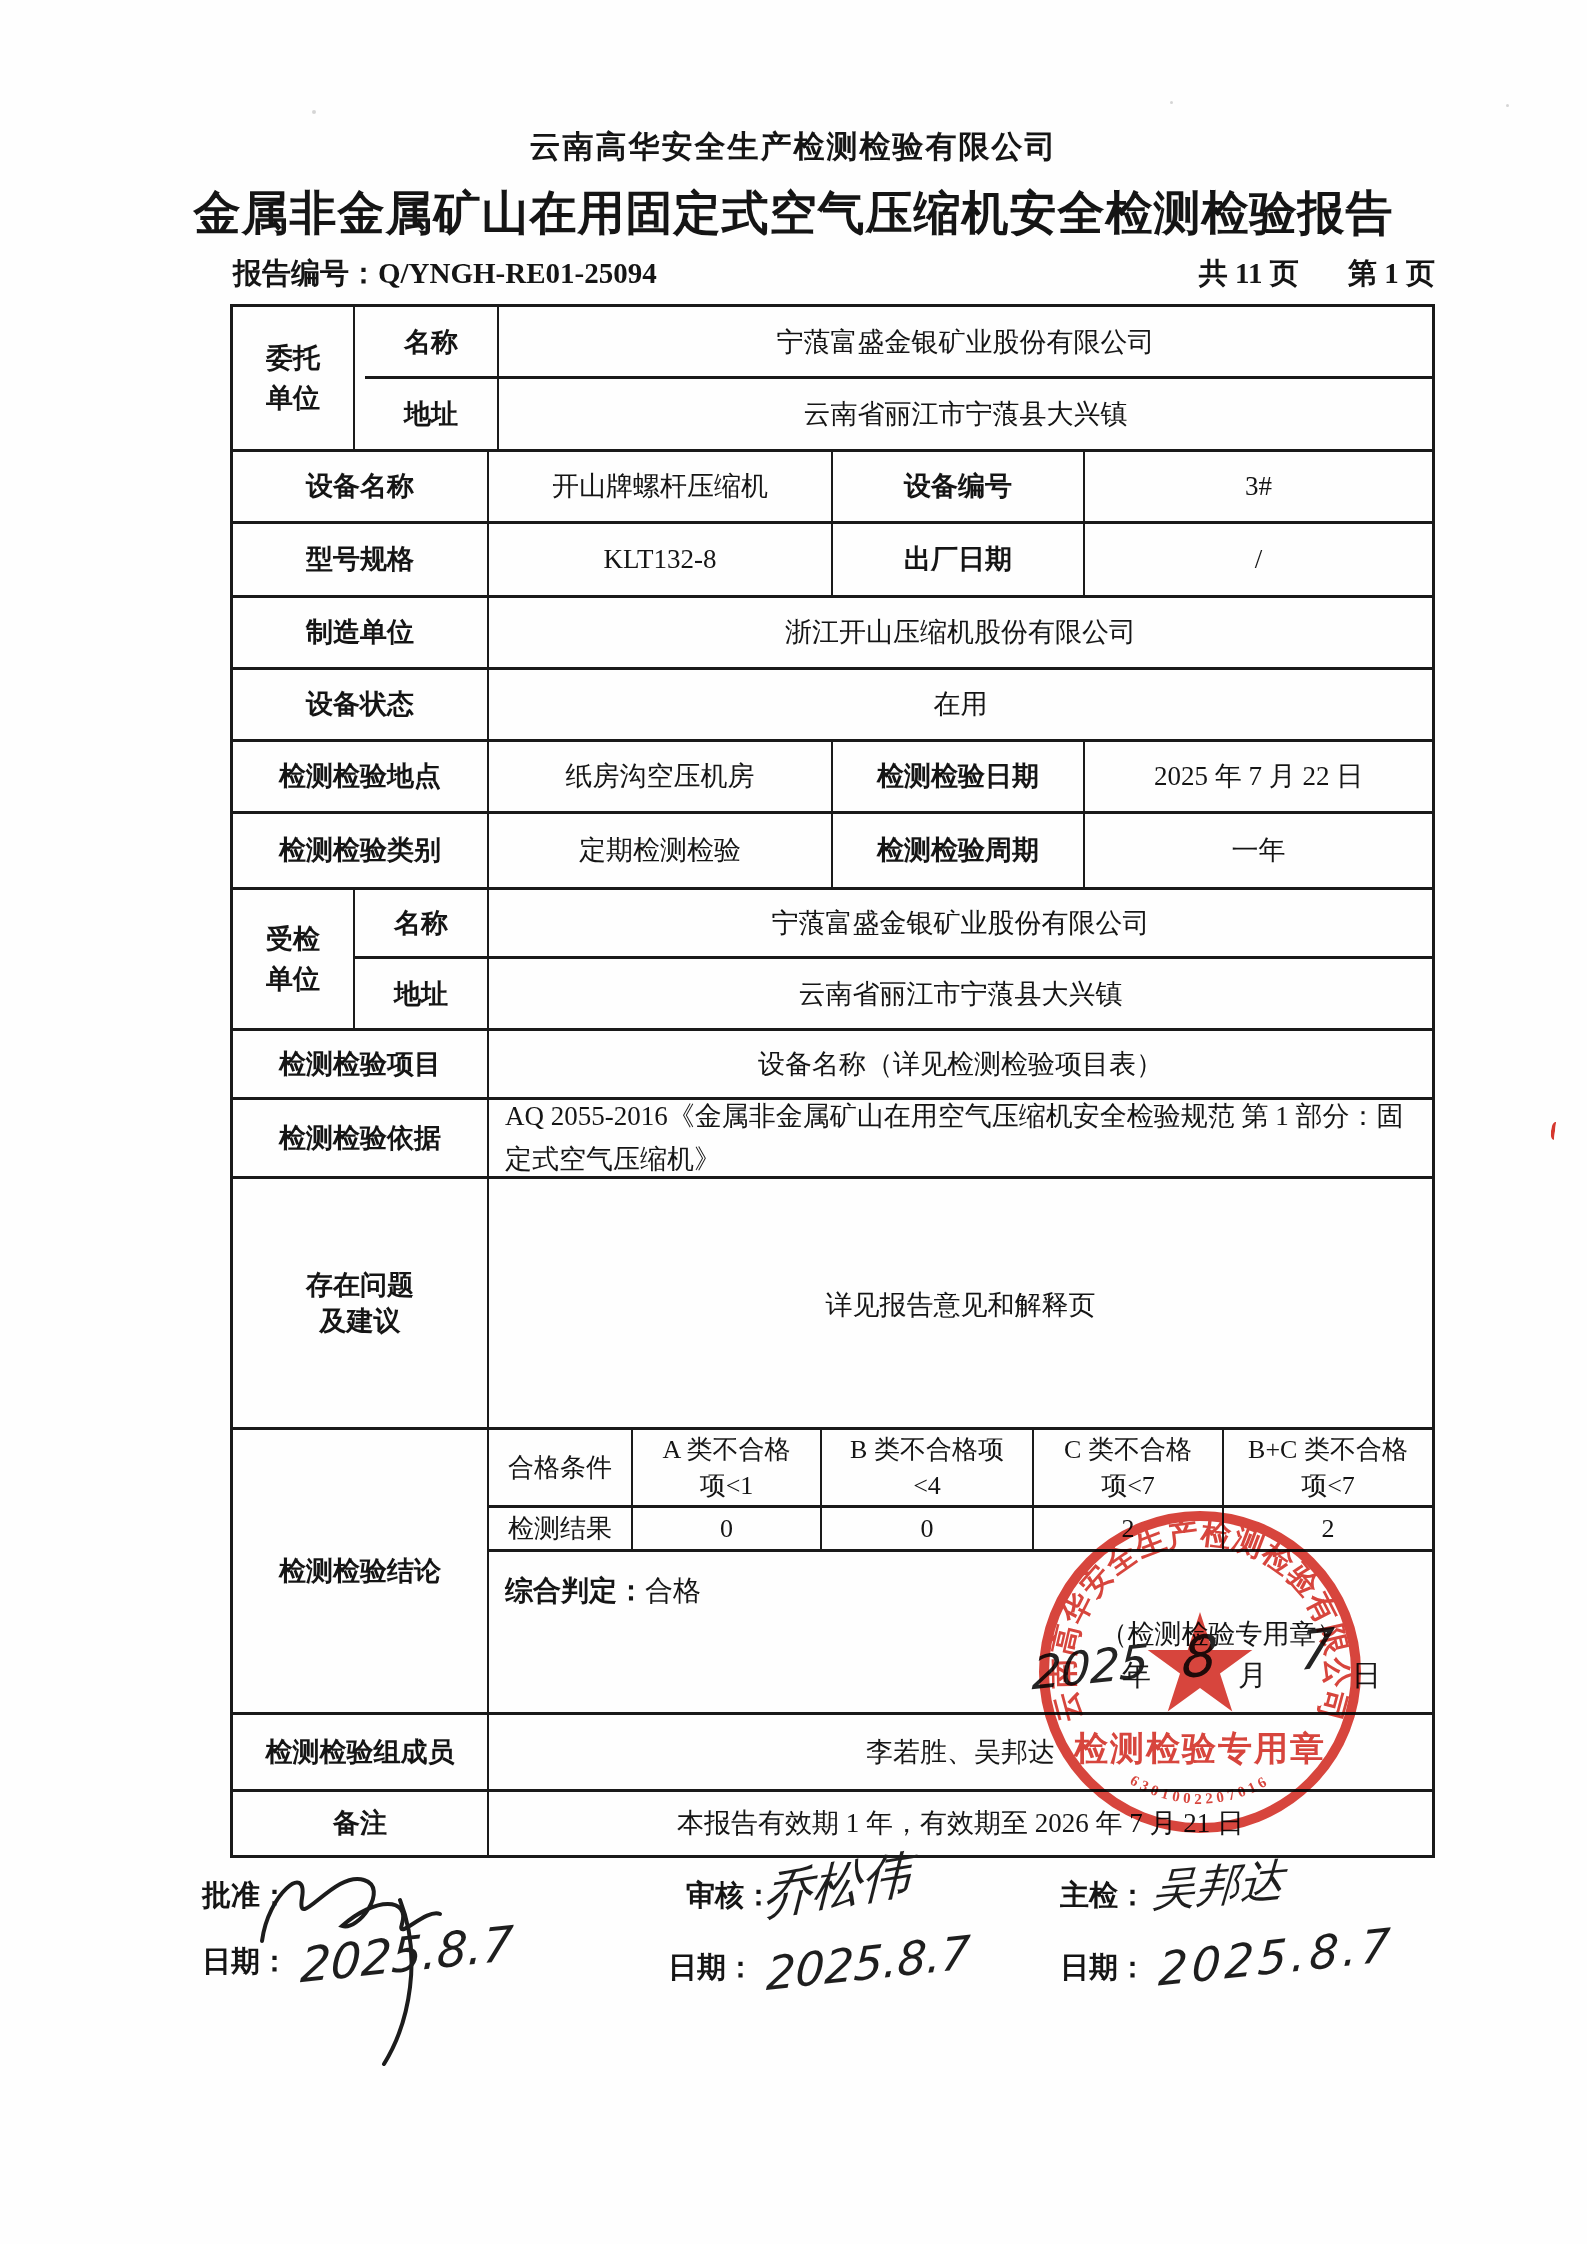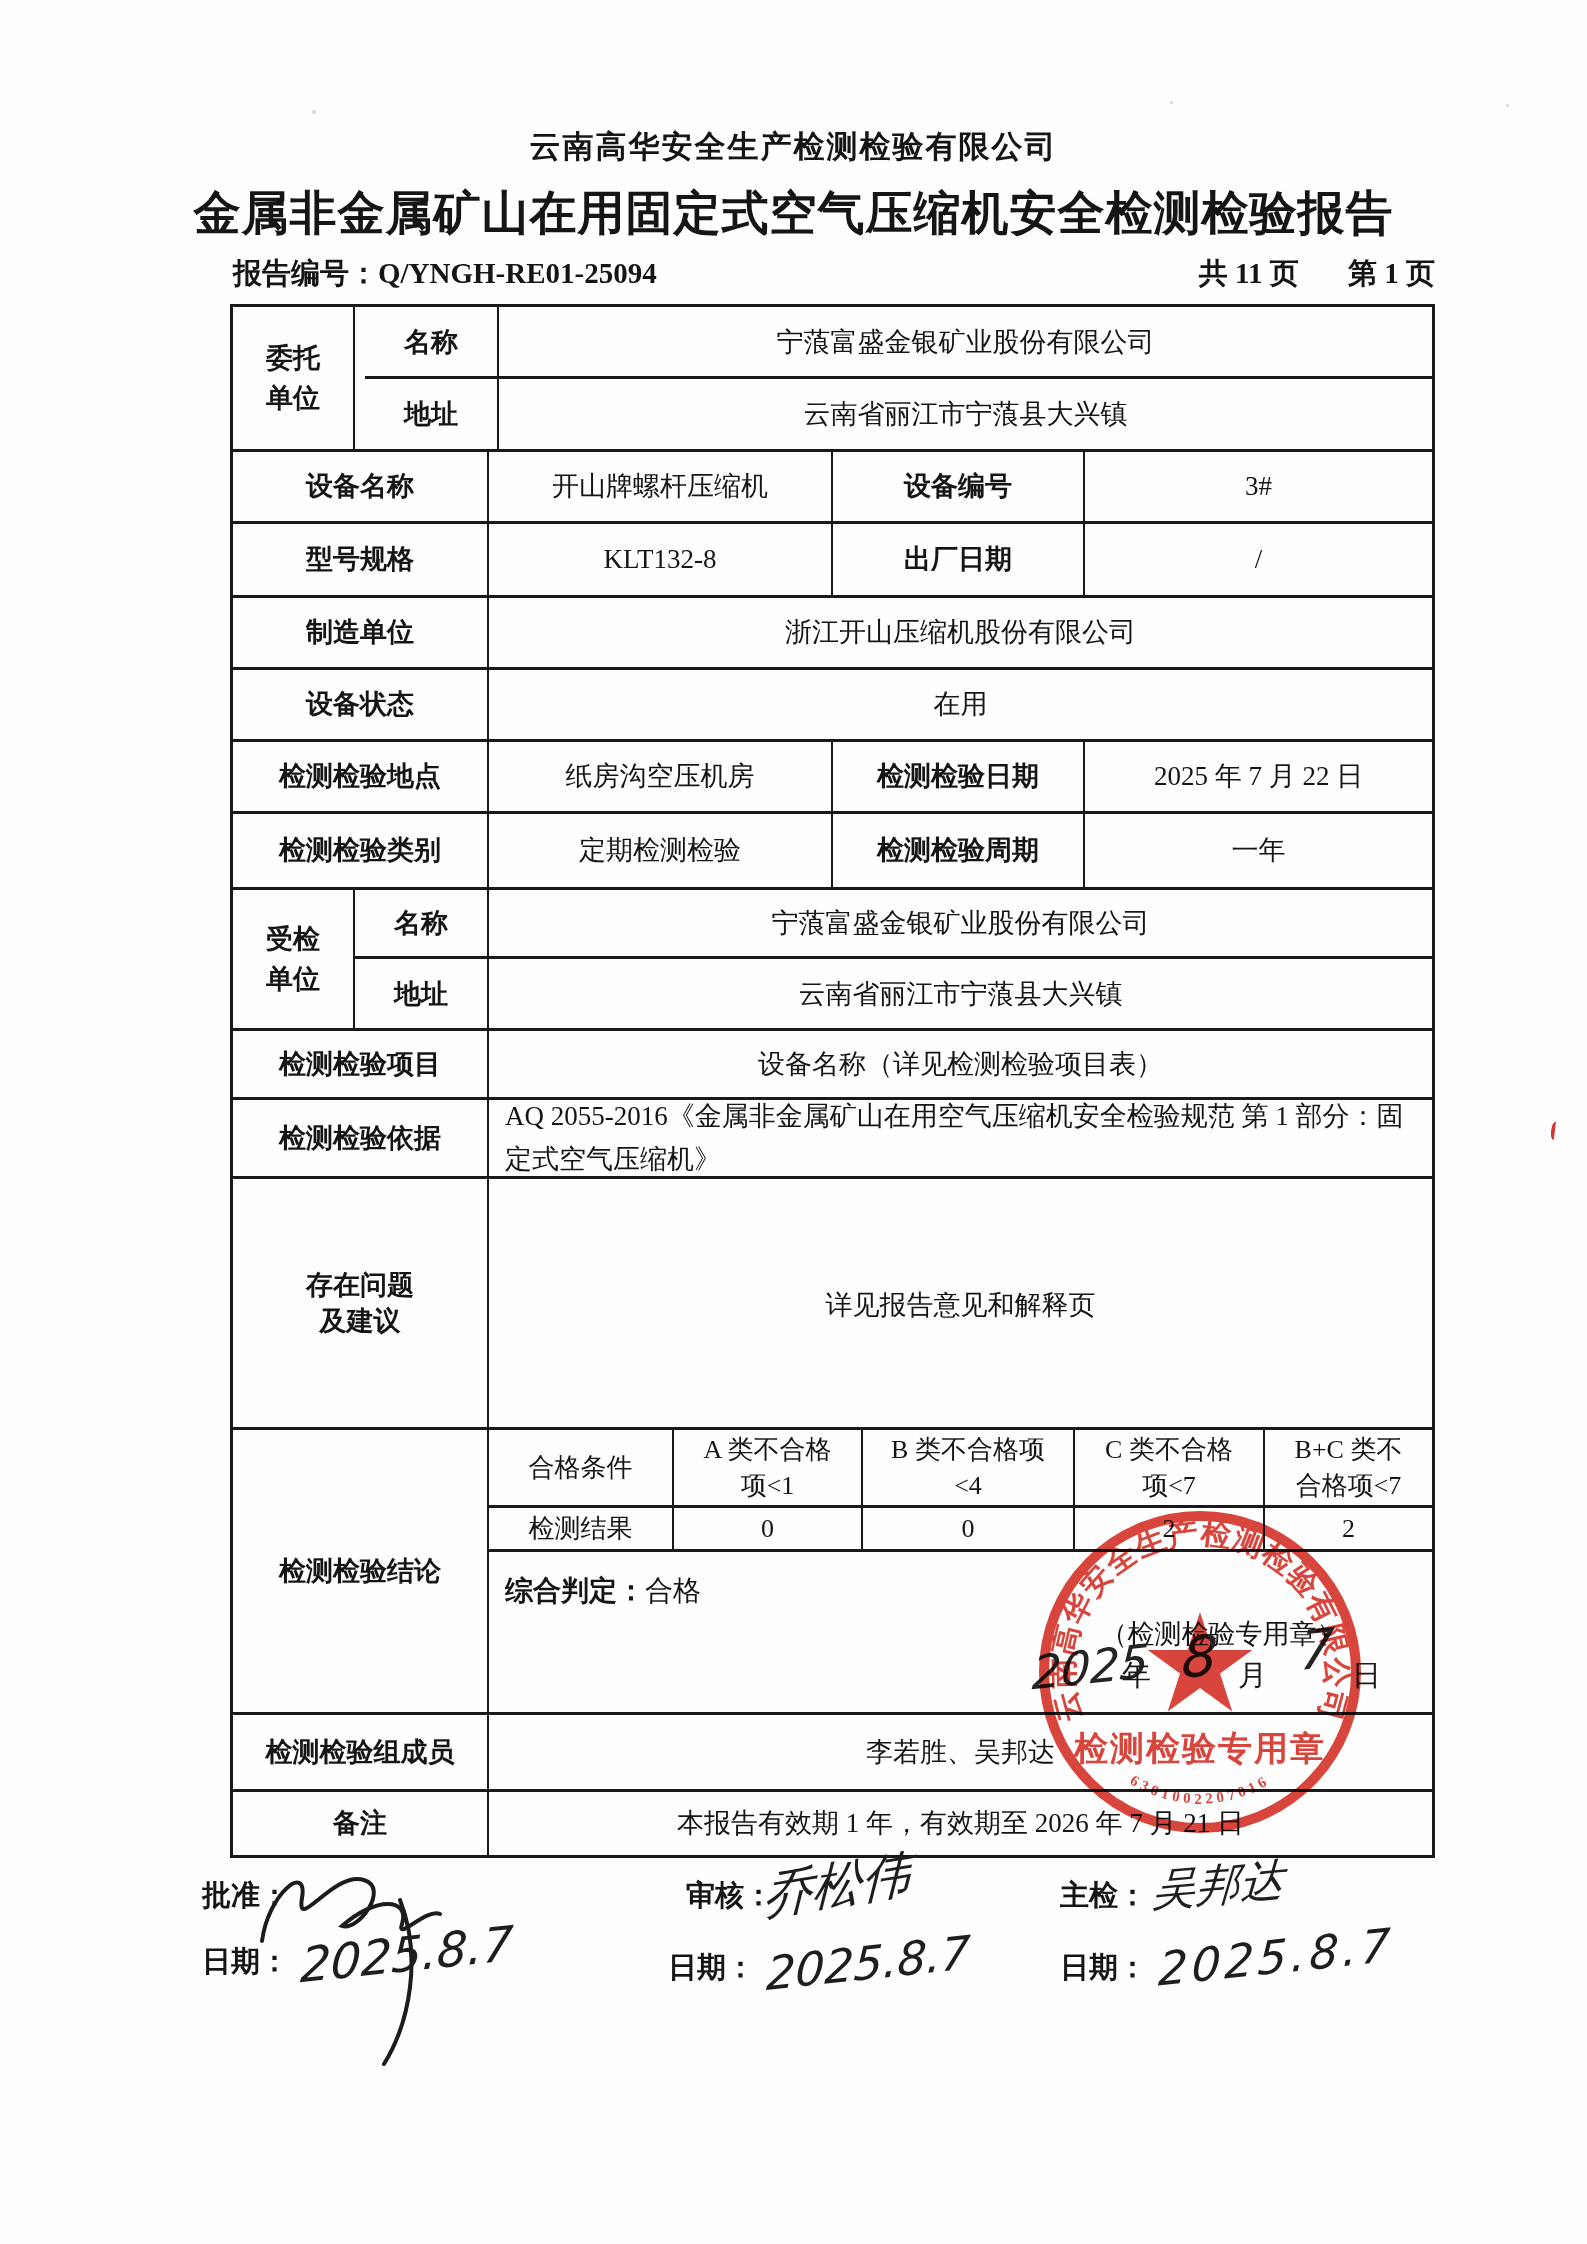--- a/index.html
+++ b/index.html
@@ -37,21 +37,21 @@
   .gval{flex:1;display:flex;align-items:center;justify-content:center;font-size:27px;}
 
   .basis-val{justify-content:flex-start;text-align:left;line-height:1.6;padding:4px 16px;}
   .problems-val{align-items:flex-start;padding-top:108px;}
 
   .concl{flex:1;display:flex;flex-direction:column;}
   .crow{display:flex;border-bottom:3px solid #1a1a1a;box-sizing:border-box;}
   .cc{box-sizing:border-box;border-right:2px solid #1a1a1a;display:flex;align-items:center;
       justify-content:center;font-size:26px;text-align:center;line-height:1.35;padding:2px 18px;}
   .cc.end{border-right:none;}
-  .cc0{width:185px;padding:8px 4px;}
+  .cc0{width:144px;padding:8px 4px;}
   .cc1{width:189px;}.cc2{width:212px;}.cc3{width:190px;}.cc4{flex:1;}
   .verdict{flex:1;position:relative;}
   .verdict-inner{position:absolute;left:16px;top:20px;font-size:28px;}
   .verdict-inner .b{font-weight:700;}
 
   
   .bracket-note{position:absolute;left:1092px;top:1616px;width:260px;text-align:center;
                 font-size:27px;z-index:3;}
   .sdate span{position:absolute;z-index:3;}
   .sd-print{font-size:29px;color:#181818;}

